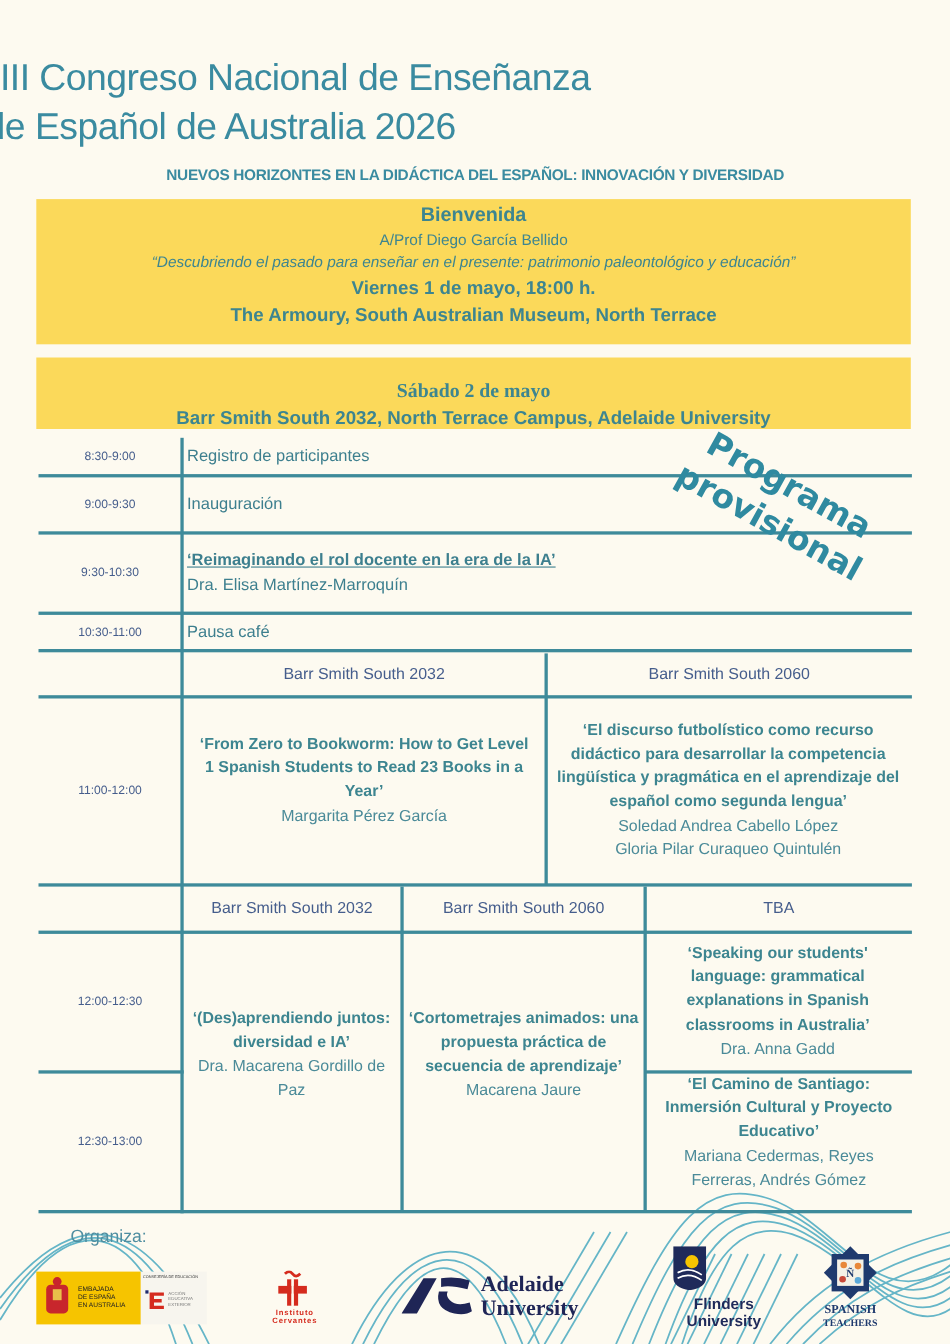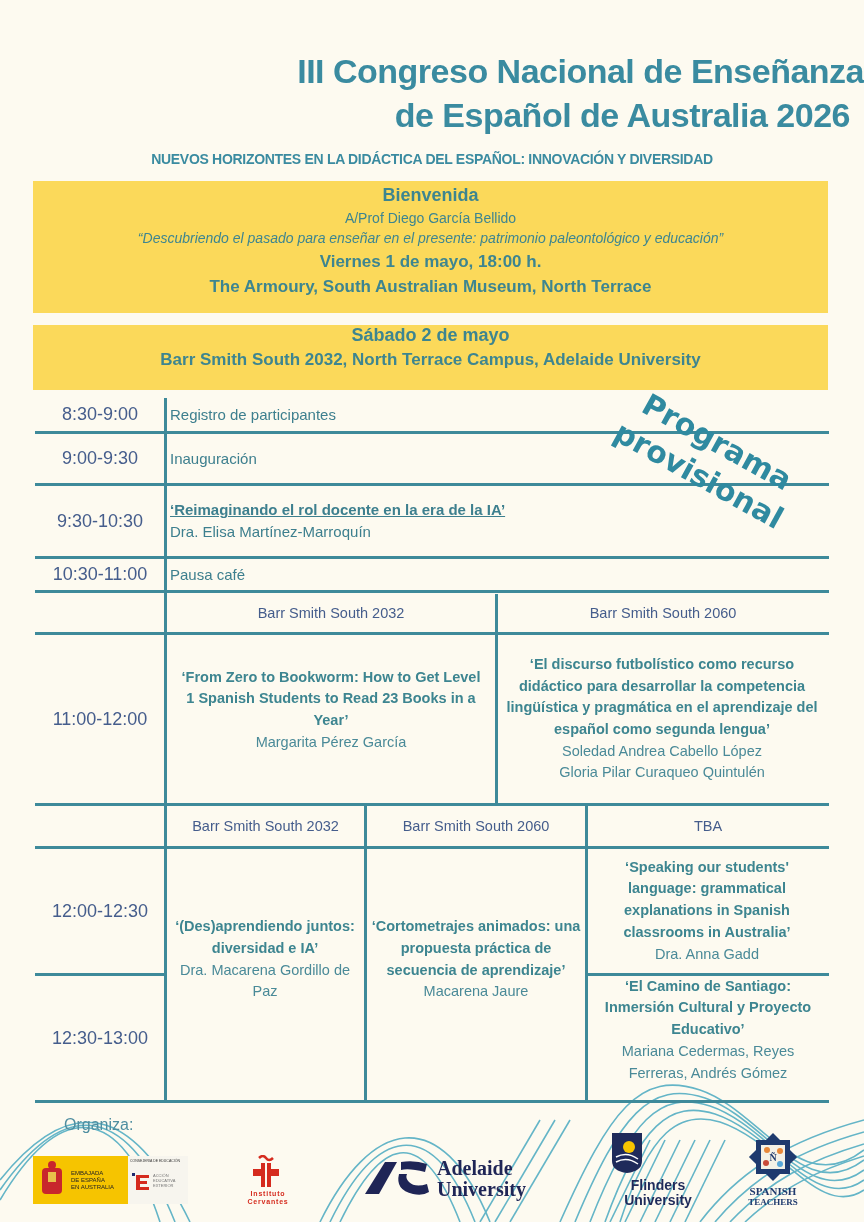--- a/index.html
+++ b/index.html
@@ -5,43 +5,43 @@
   * { box-sizing: border-box; margin: 0; padding: 0; }
   html, body { width: 864px; height: 1222px; overflow: hidden; }
   body {
     background: #fdfaf0;
     font-family: "Liberation Sans", sans-serif;
     position: relative;
     color: #3d7f8e;
   }
   .waves { position: absolute; left: 0; top: 0; width: 864px; height: 1222px; pointer-events: none; }
   .title {
-    position: absolute; left: 0; width: 864px; text-align: right;
-    color: #3a8ba0; font-weight: bold; font-size: 34px; letter-spacing: -0.5px;
+    position: absolute; left: 0; width: 864px; text-align: left;
+    color: #3a8ba0; font-weight: normal; font-size: 34px; letter-spacing: -0.5px;
   }
   .title.l1 { top: 52px; }
   .title.l2 { top: 96px; left: -14px; }
   .subtitle {
     position: absolute; top: 151px; left: 0; width: 864px; text-align: center;
     color: #3a8ba0; font-weight: bold; font-size: 14px; letter-spacing: -0.3px;
   }
   .band {
     position: absolute; left: 33px; width: 795px; background: #fbd95a;
     text-align: center; color: #3d8590;
   }
   .band.b1 { top: 181px; height: 132px; }
   .band.b2 { top: 325px; height: 65px; }
   .band .h { font-weight: bold; font-size: 18px; }
   .band .s { font-size: 14px; }
   .band .i { font-size: 14px; font-style: italic; }
   .band .m { font-weight: bold; font-size: 17px; }
   .hline { position: absolute; height: 3px; background: #3e8a9a; left: 35px; width: 794px; }
   .vline { position: absolute; width: 3px; background: #3e8a9a; }
   .cell { position: absolute; display: flex; flex-direction: column; justify-content: center; }
-  .time { color: #455d8c; font-size: 18px; text-align: center; align-items: center; }
+  .time { color: #455d8c; font-size: 11px; text-align: center; align-items: center; }
   .desc { color: #3d7f8e; font-size: 15px; }
   .room { color: #455d8c; font-size: 14.5px; text-align: center; align-items: center; }
   .talk { text-align: center; align-items: center; font-size: 14.5px; line-height: 21.7px; }
   .talk .t { font-weight: bold; color: #3d8590; }
   .talk .a { color: #4a8a98; }
   .bold { font-weight: bold; text-decoration: underline; }
   .stamp {
     position: absolute; left: 575px; top: 415px; width: 220px; height: 170px;
     transform: rotate(29deg); transform-origin: center;
     color: #2f8aa0; font-weight: bold; font-size: 30px; line-height: 38px;
@@ -89,21 +89,21 @@
 
 <div class="band b1">
   <div class="h" style="margin-top:4px;">Bienvenida</div>
   <div class="s" style="margin-top:4px;">A/Prof Diego García Bellido</div>
   <div class="i" style="margin-top:4px;">“Descubriendo el pasado para enseñar en el presente: patrimonio paleontológico y educación”</div>
   <div class="m" style="margin-top:6px;">Viernes 1 de mayo, 18:00 h.</div>
   <div class="m" style="margin-top:5px;">The Armoury, South Australian Museum, North Terrace</div>
 </div>
 
 <div class="band b2">
-  <div class="h" style="margin-top:0;">Sábado 2 de mayo</div>
+  <div class="h" style="margin-top:20px;font-family:Liberation Serif, serif;">Sábado 2 de mayo</div>
   <div class="m" style="margin-top:4px;">Barr Smith South 2032, North Terrace Campus, Adelaide University</div>
 </div>
 
 <div>
   <div class="hline" style="top:431px;"></div>
   <div class="hline" style="top:483px;"></div>
   <div class="hline" style="top:556px;"></div>
   <div class="hline" style="top:590px;"></div>
   <div class="hline" style="top:632px;"></div>
   <div class="hline" style="top:803px;"></div>

